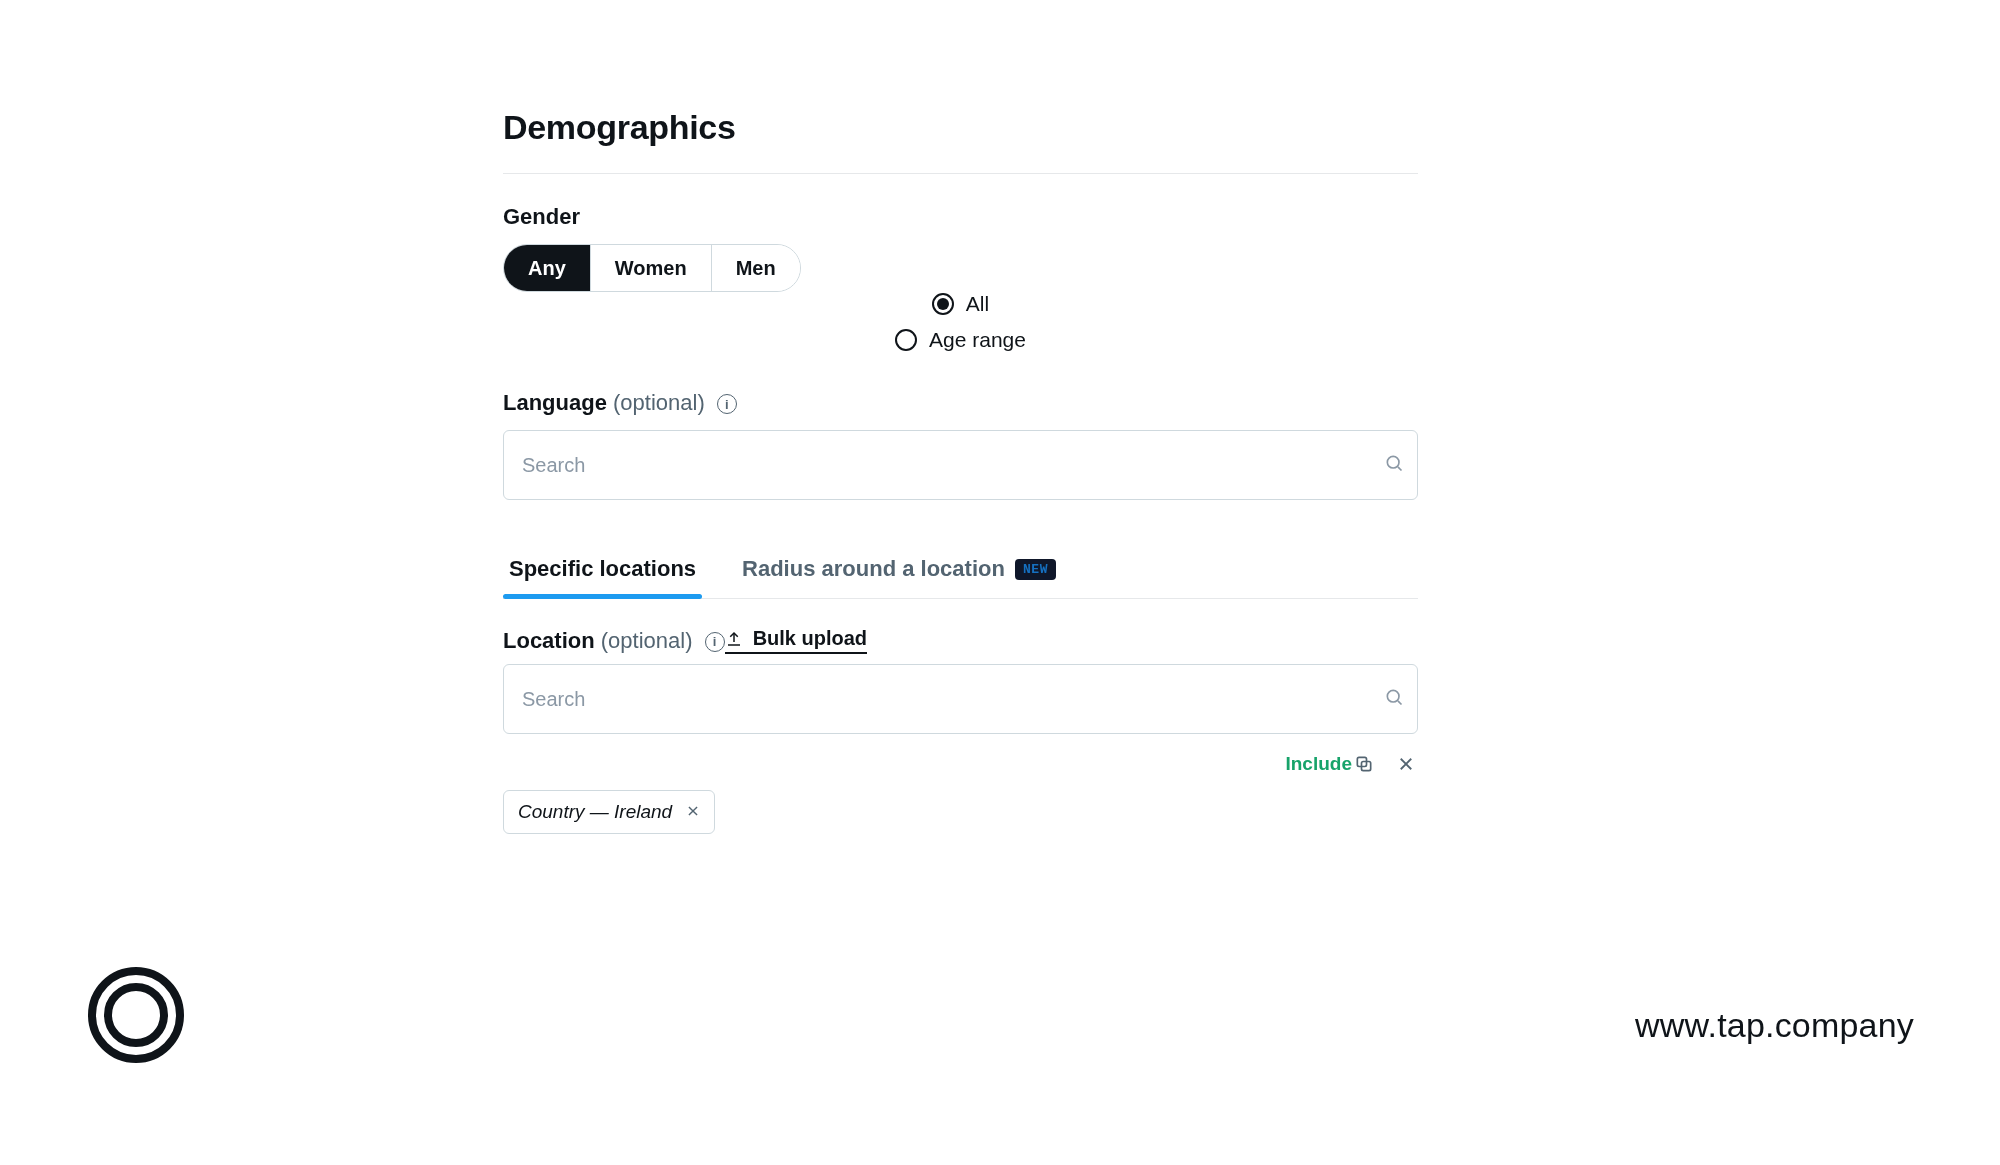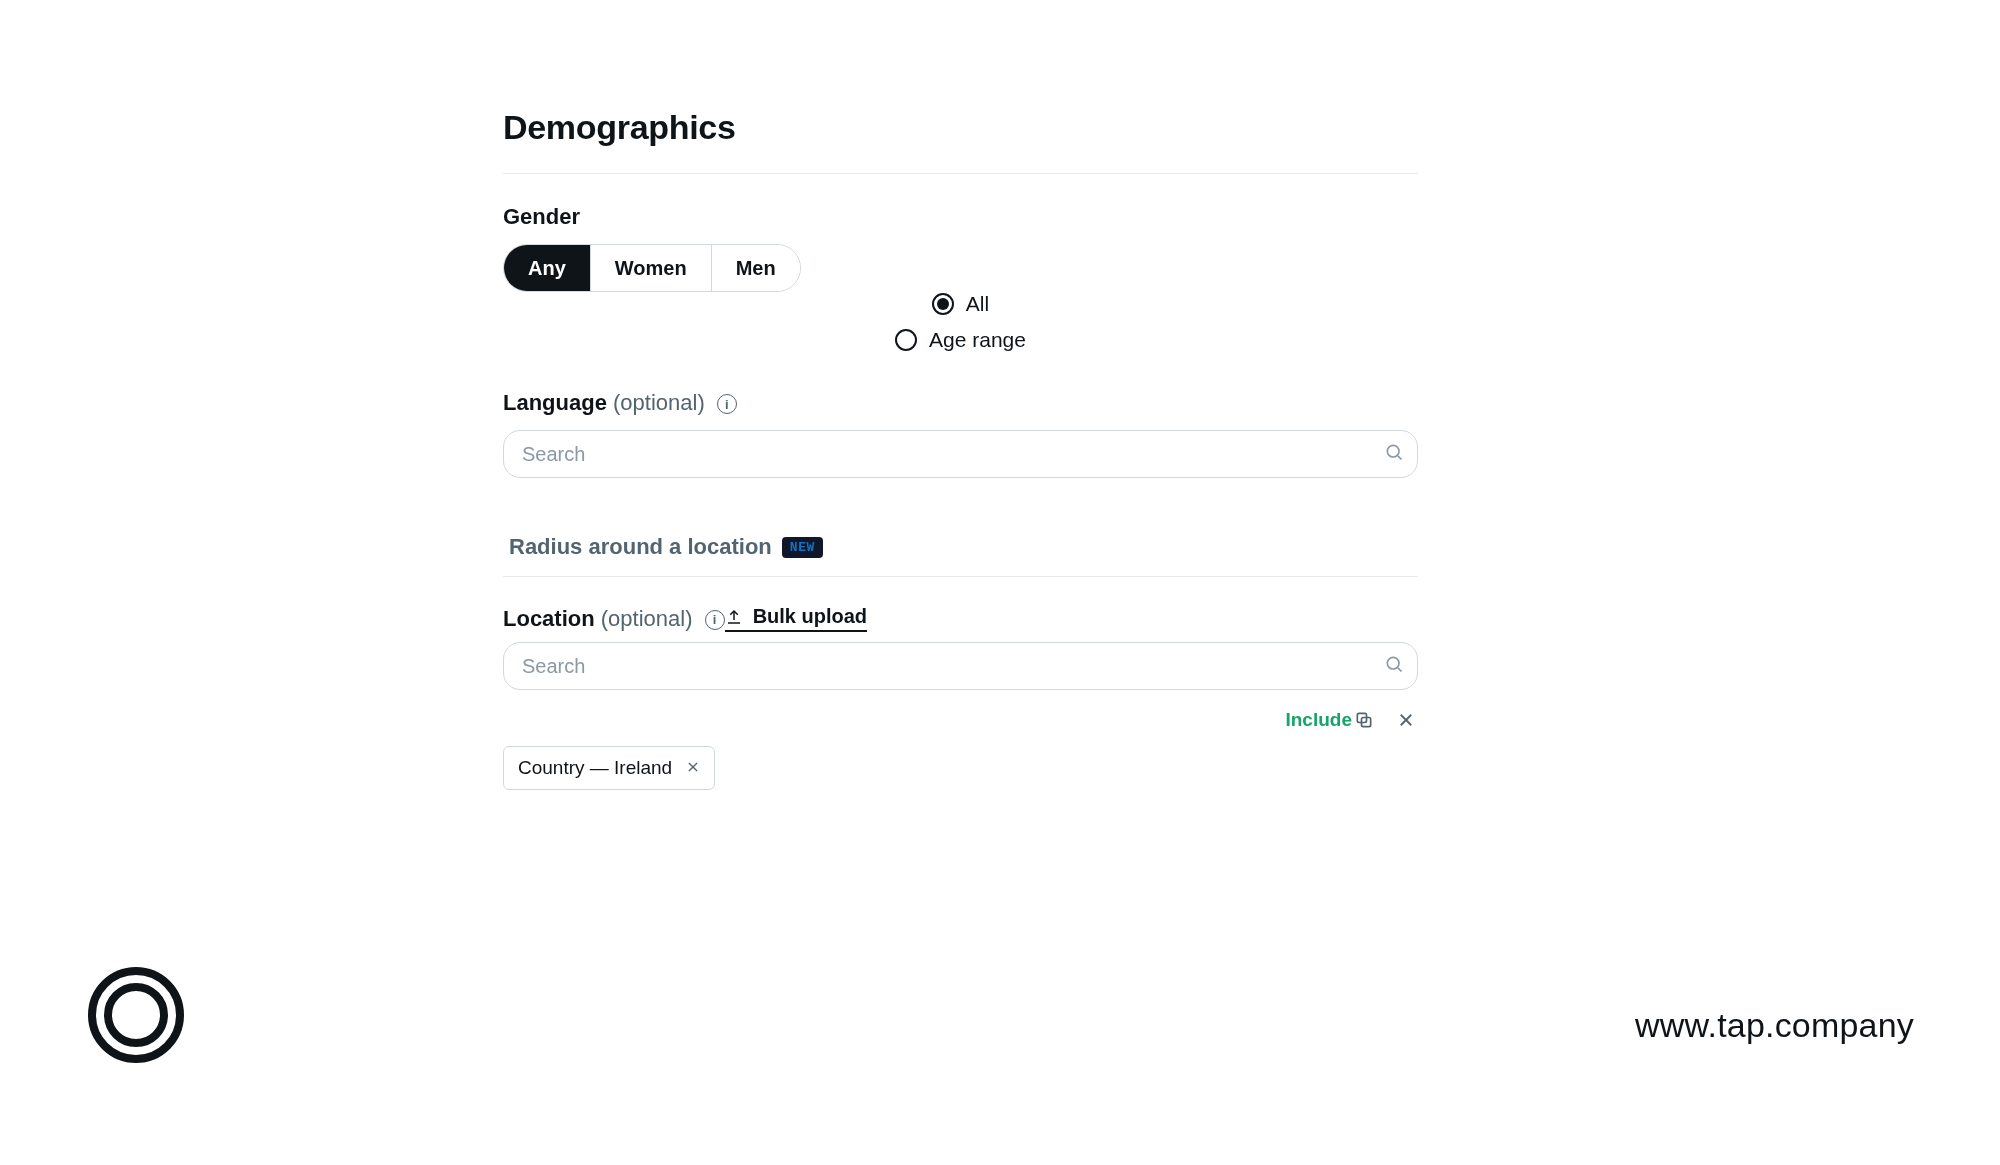--- a/index.html
+++ b/index.html
@@ -108,23 +108,23 @@
     display: none;
   }
   .radio-row.selected .radio-circle .dot { display: block; }
   
   .search-wrap {
     position: relative;
     width: 100%;
   }
   .search-input {
     width: 100%;
-    height: 48px;
+    height: 70px;
     border: 1.5px solid #cfd9de;
-    border-radius: 17px;
+    border-radius: 6px;
     padding: 0 48px 0 18px;
     font-size: 20px;
     color: #0f1419;
     background: #ffffff;
   }
   .search-input::placeholder { color: #8b98a5; }
   .search-icon {
     position: absolute;
     right: 14px;
     top: 50%;
@@ -219,20 +219,21 @@
   .chip {
     display: inline-flex;
     align-items: center;
     gap: 14px;
     border: 1.5px solid #cfd9de;
     border-radius: 6px;
     padding: 10px 14px;
     font-size: 19px;
     color: #0f1419;
     margin-top: 14px;
+    font-style: italic;
   }
   .chip .chip-x {
     cursor: pointer;
     color: #536471;
     font-weight: 700;
   }
   
   .logo {
     position: absolute;
     left: 86px;
@@ -292,20 +293,23 @@
     <span class="search-icon">
       <svg width="20" height="20" viewBox="0 0 24 24" fill="none" stroke="currentColor" stroke-width="2">
         <circle cx="11" cy="11" r="7"></circle>
         <line x1="21" y1="21" x2="16.65" y2="16.65"></line>
       </svg>
     </span>
   </div>
 
   
   <div class="tabs">
+    <div class="tab active">
+      <span>Specific locations</span>
+    </div>
     <div class="tab">
       <span>Radius around a location</span>
       <span class="badge-new">NEW</span>
     </div>
   </div>
 
   
   <div class="location-header">
     <div class="field-label" style="margin-bottom:0">
       <span>Location</span>

